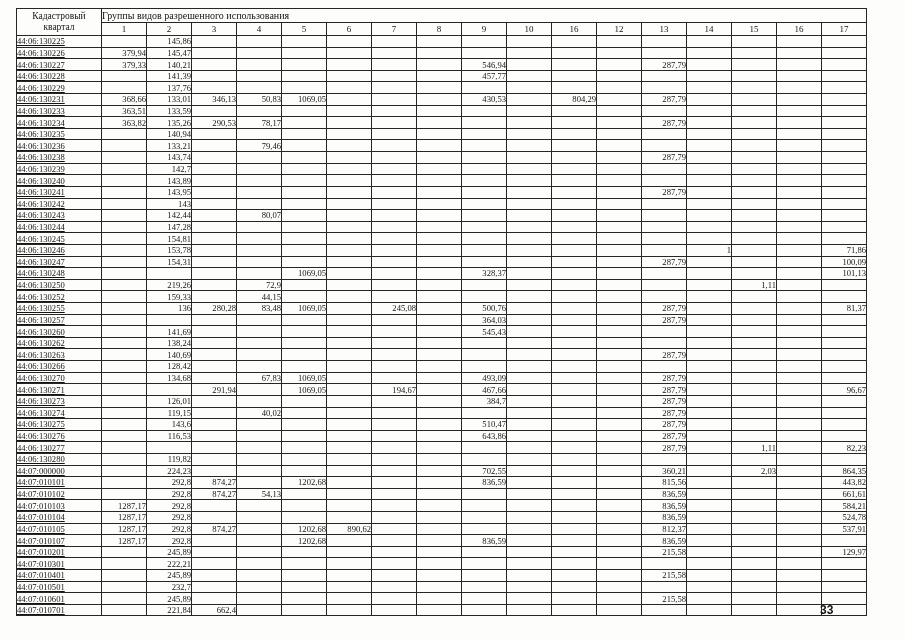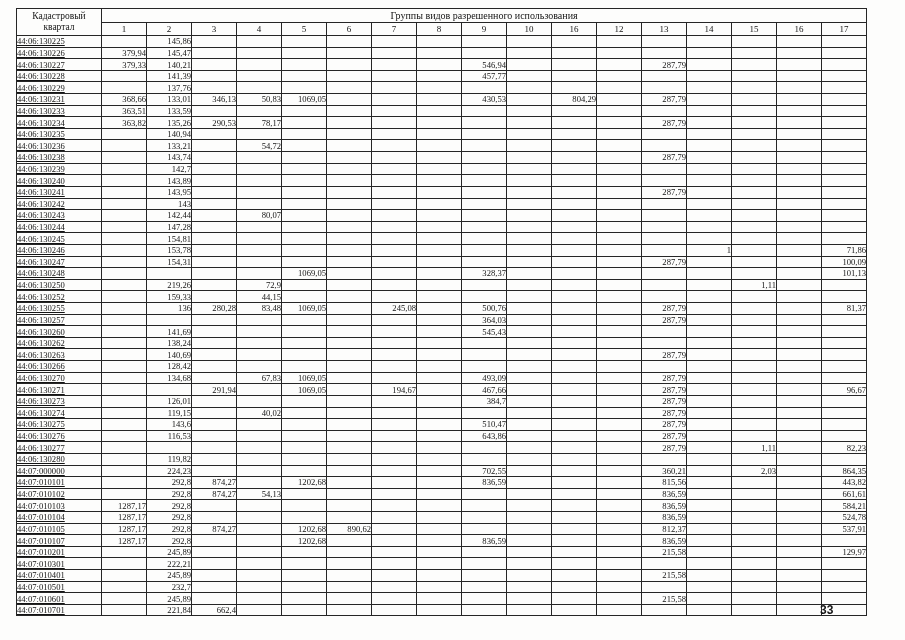--- a/index.html
+++ b/index.html
@@ -29,21 +29,21 @@
     white-space: nowrap;
     vertical-align: middle;
   }
   th.corner {
     font-size: 9.5px;
     line-height: 11px;
     text-align: center;
   }
   th.group-title {
     font-size: 10px;
-    text-align: center;
+    text-align: left;
     height: 13px;
   }
   th.col-num {
     font-size: 9px;
     text-align: center;
     height: 12px;
   }
   tbody tr { height: 11.62px; }
   td.row-id {
     font-size: 8.6px;
@@ -297,21 +297,21 @@
           <td class="val"></td>
           <td class="val"></td>
           <td class="val"></td>
           <td class="val"></td>
         </tr>
         <tr>
           <td class="row-id">44:06:130236</td>
           <td class="val"></td>
           <td class="val">133,21</td>
           <td class="val"></td>
-          <td class="val">54,72</td>
+          <td class="val">79,46</td>
           <td class="val"></td>
           <td class="val"></td>
           <td class="val"></td>
           <td class="val"></td>
           <td class="val"></td>
           <td class="val"></td>
           <td class="val"></td>
           <td class="val"></td>
           <td class="val"></td>
           <td class="val"></td>

